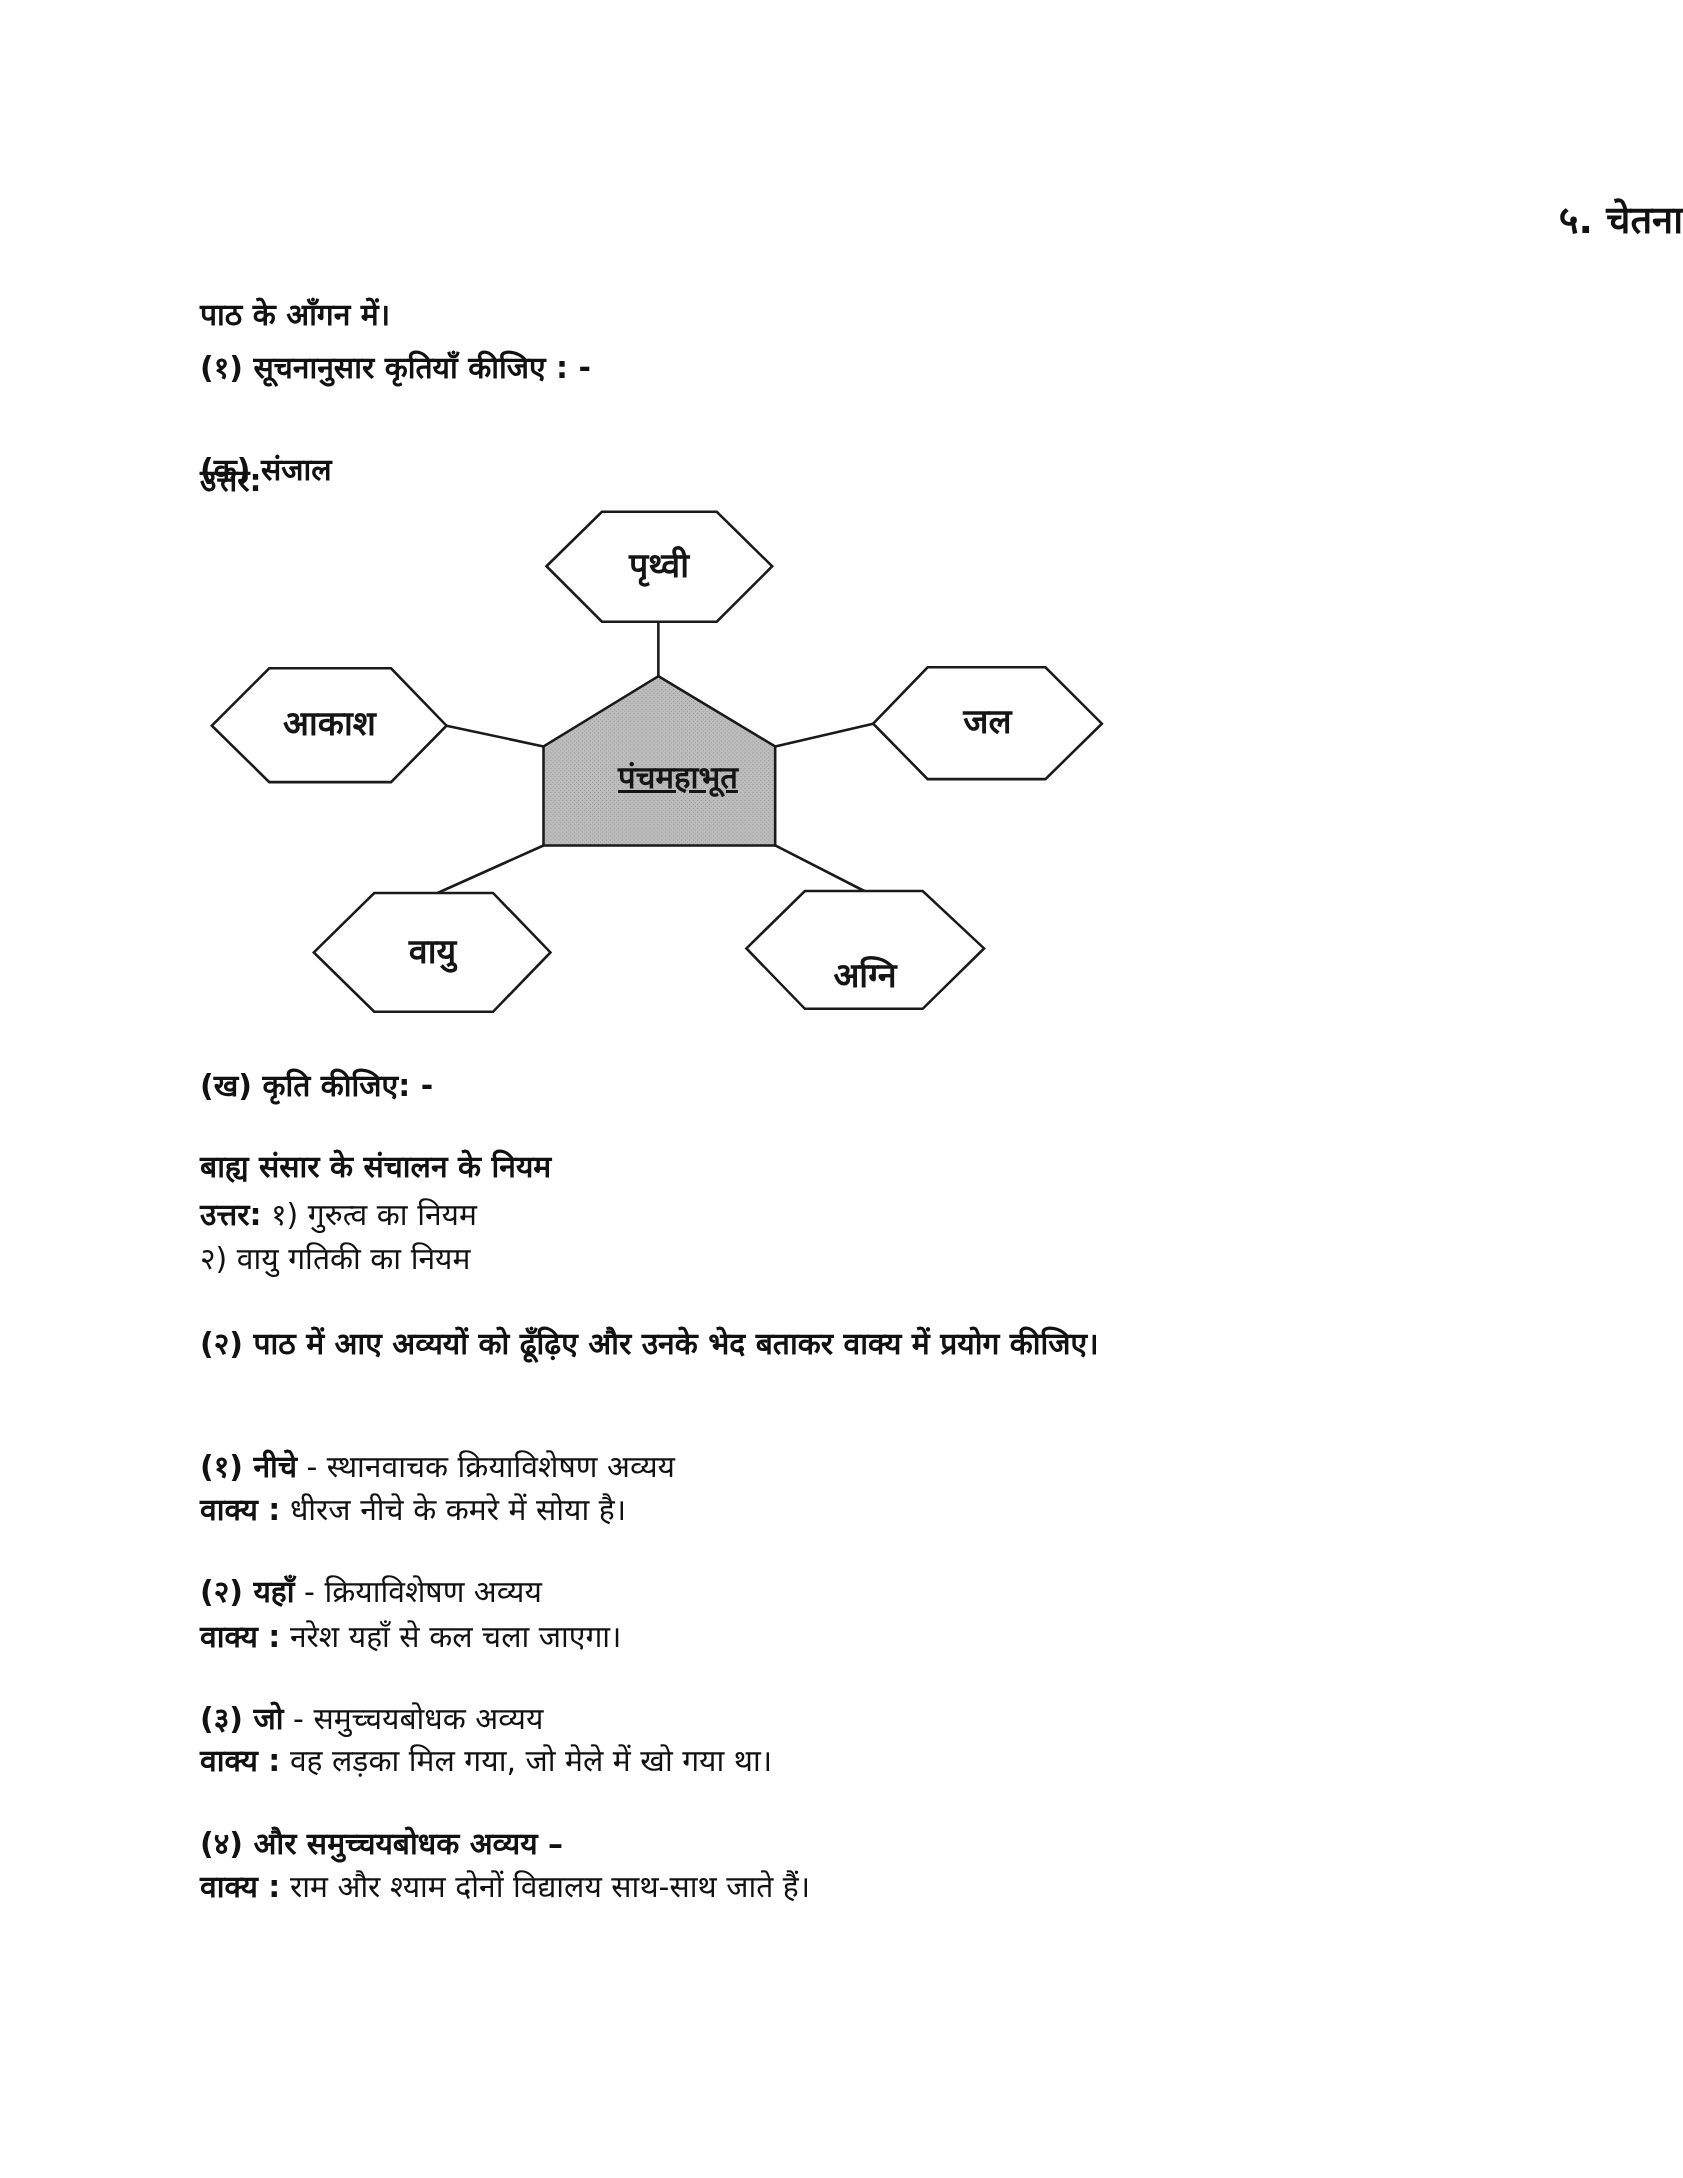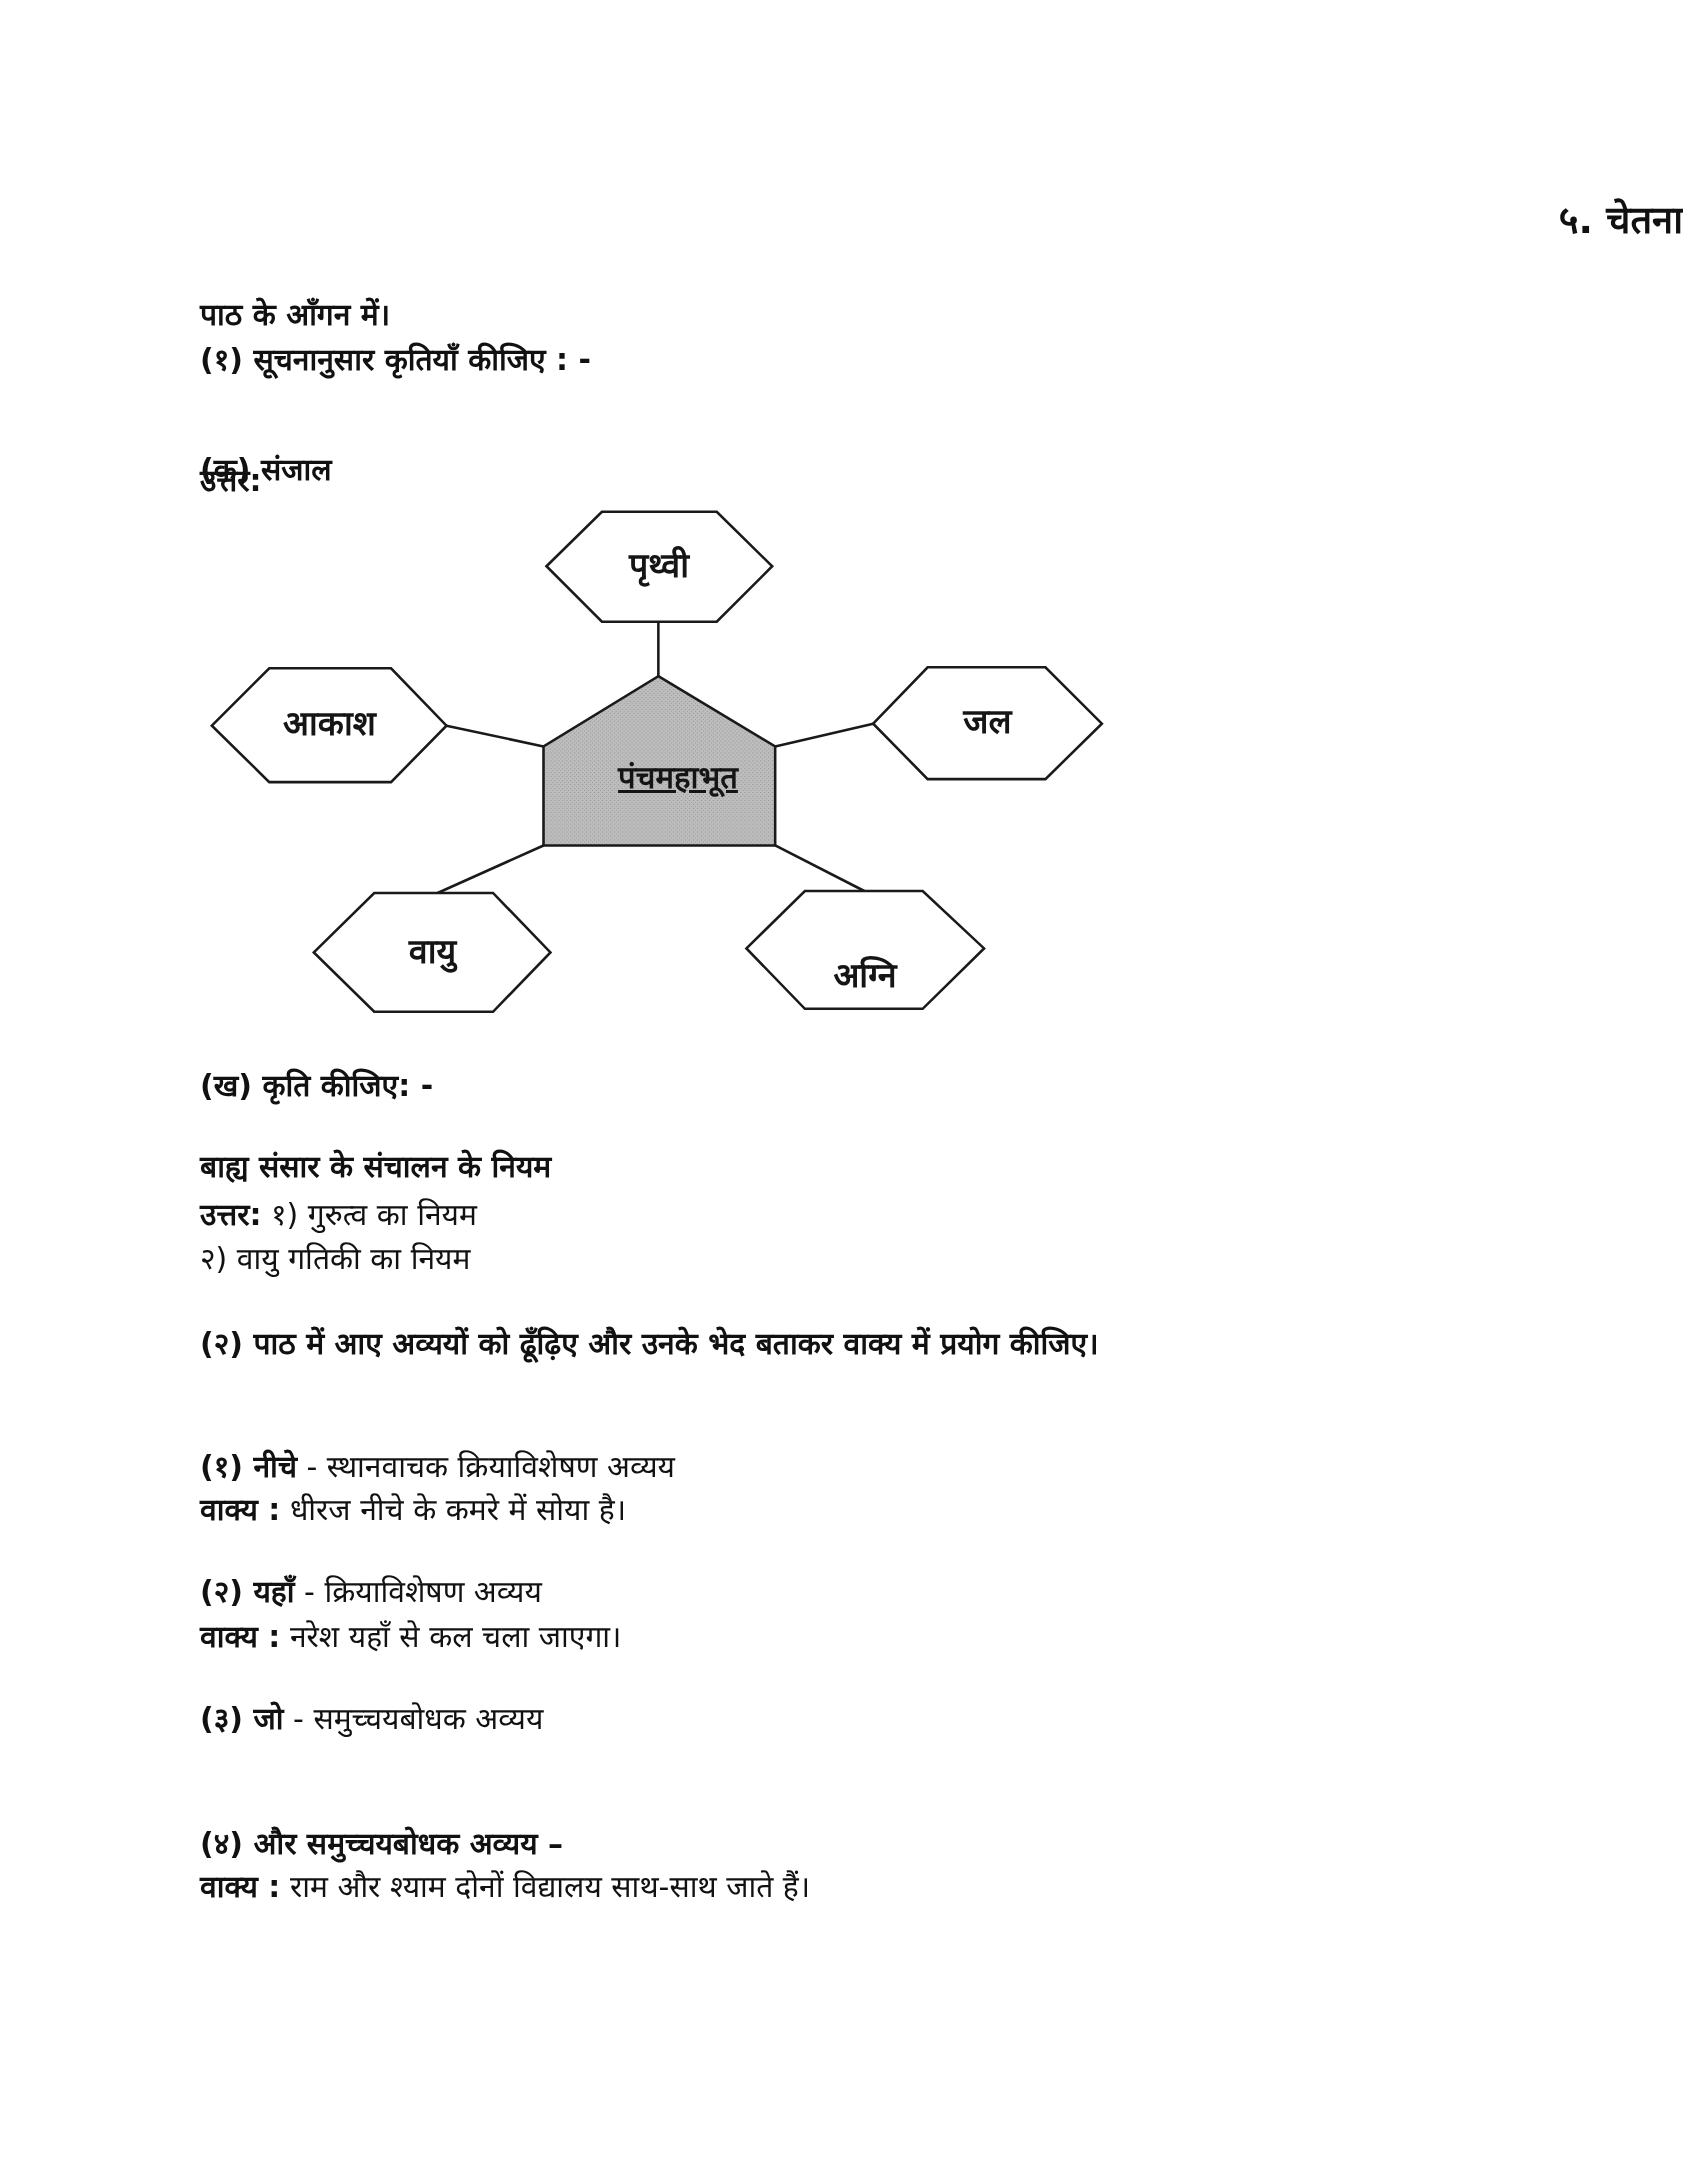--- a/index.html
+++ b/index.html
@@ -56,21 +56,21 @@
     }
   </style>
 </head>
 <body>
 
 <div class="page">
 
   <div class="title">५. चेतना</div>
 
   <div class="line b" style="top:295px;">पाठ के आँगन में।</div>
-  <div class="line b" style="top:340px;">(१) सूचनानुसार कृतियाँ कीजिए : -</div>
+  <div class="line b" style="top:348px;">(१) सूचनानुसार कृतियाँ कीजिए : -</div>
 
   <div class="line b" style="top:418px;margin-top:32px;">(क) संजाल</div>
   <div class="line b" style="top:461px;">उत्तर:</div>
 
   <svg class="diagram" width="1683" height="2178" viewBox="0 0 1700 2200" xmlns="http://www.w3.org/2000/svg">
     <defs>
       <pattern id="stipple" width="4" height="4" patternUnits="userSpaceOnUse">
         <rect width="4" height="4" fill="#bdbdbd"></rect>
         <rect x="0" y="0" width="1" height="1" fill="#8f8f8f"></rect>
         <rect x="2" y="2" width="1" height="1" fill="#9a9a9a"></rect>
@@ -122,20 +122,23 @@
   <div class="line" style="top:1572px;">
     <span class="b">(२) यहाँ</span><span> - क्रियाविशेषण अव्यय</span>
   </div>
   <div class="line" style="top:1617px;">
     <span class="b">वाक्य :</span><span> नरेश यहाँ से कल चला जाएगा।</span>
   </div>
 
   <div class="line" style="top:1699px;">
     <span class="b">(३) जो</span><span> - समुच्चयबोधक अव्यय</span>
   </div>
+  <div class="line" style="top:1741px;">
+    <span class="b">वाक्य :</span><span> वह लड़का मिल गया, जो मेले में खो गया था।</span>
+  </div>
 
   <div class="line" style="top:1824px;">
     <span class="b">(४) और समुच्चयबोधक अव्यय –</span><span></span>
   </div>
   <div class="line" style="top:1867px;">
     <span class="b">वाक्य :</span><span> राम और श्याम दोनों विद्यालय साथ-साथ जाते हैं।</span>
   </div>
 
 </div>
 

